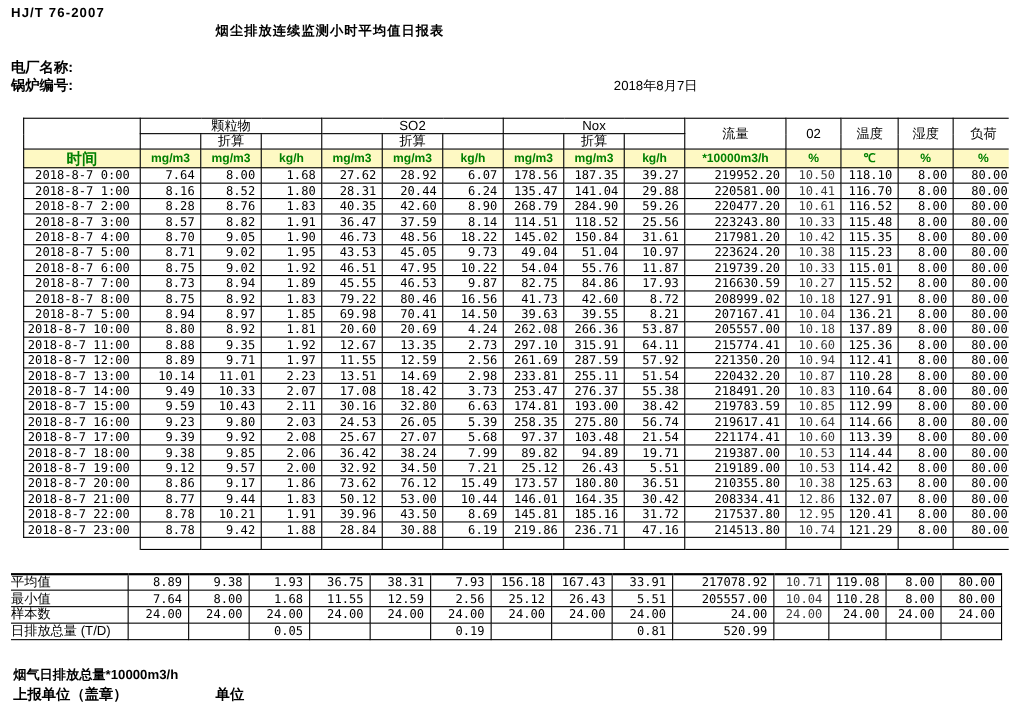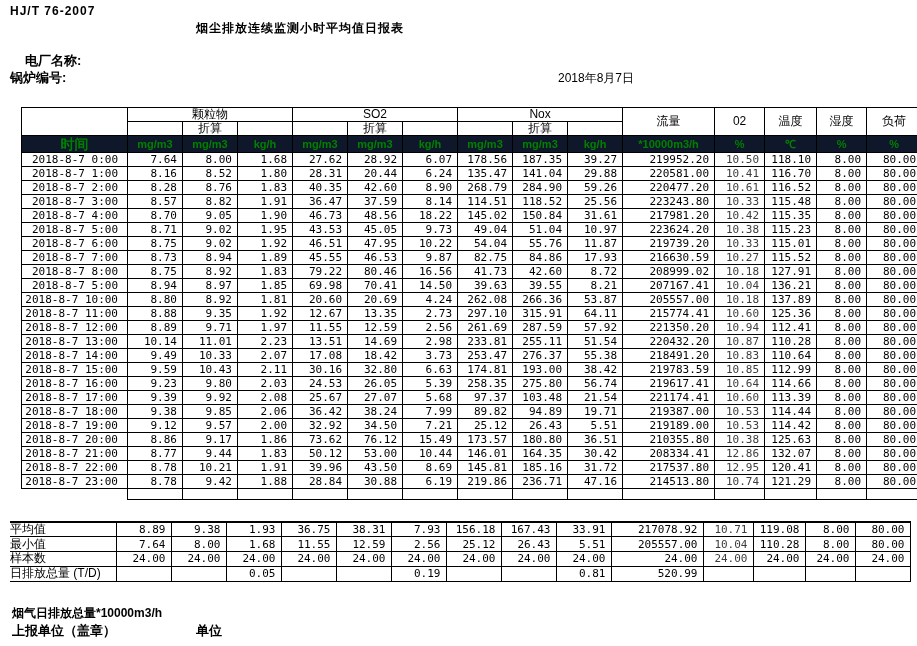--- a/index.html
+++ b/index.html
@@ -7,36 +7,36 @@
   body {
     width:917px; height:646px; background:#ffffff; position:relative;
     font-family:"DejaVu Sans Mono","Liberation Mono",monospace;
     color:#000;
   }
   .abs { position:absolute; white-space:nowrap; }
   .std-no { left:10px; top:4px; font-size:12px; font-weight:bold; letter-spacing:1px;
     font-family:"Liberation Sans",sans-serif; }
   .title { left:196px; top:20px; font-size:12px; font-weight:bold; letter-spacing:1px;
     font-family:"Liberation Sans",sans-serif; }
-  .plant { left:25px; top:52px; font-size:13px; font-weight:bold; font-family:"Liberation Sans",sans-serif; }
+  .plant { left:10px; top:52px; font-size:13px; font-weight:bold; font-family:"Liberation Sans",sans-serif; }
   .boiler { left:10px; top:69px; font-size:13px; font-weight:bold; font-family:"Liberation Sans",sans-serif; }
   .date { left:558px; top:70px; font-size:12px; font-family:"Liberation Sans",sans-serif; }
 
   table { border-collapse:collapse; table-layout:fixed; width:900px; }
   td {
     border:1px solid #000; font-size:11px; padding:0 5px 0 0;
     text-align:right; overflow:visible; white-space:nowrap;
     height:13.6px; line-height:13px;
   }
   #main-table { position:absolute; left:21px; top:107px; }
   #main-table thead td { text-align:center; padding:0; font-family:"Liberation Sans",sans-serif; }
   tr.h1 td { height:14px; font-size:12px; }
   tr.h2 td { height:14px; font-size:12px; }
   tr.unit-row td {
-    background:#0f172a; color:#008000; height:17px; font-size:11px;
+    background:#fef9c3; color:#008000; height:17px; font-size:11px;
     text-align:center; padding:0; font-weight:bold;
   }
   tr.unit-row td.time-hdr { font-size:14px; }
   td.time-cell { padding-right:9px; }
   td.o2 { color:#3c3c3c; }
   tr.blank-row td { height:11px; }
   tr.blank-row td.no-border { border-left:none; border-bottom:none; }
 
   #summary-table { position:absolute; left:10px; top:521px; }
   #summary-table td { height:14.8px; }

